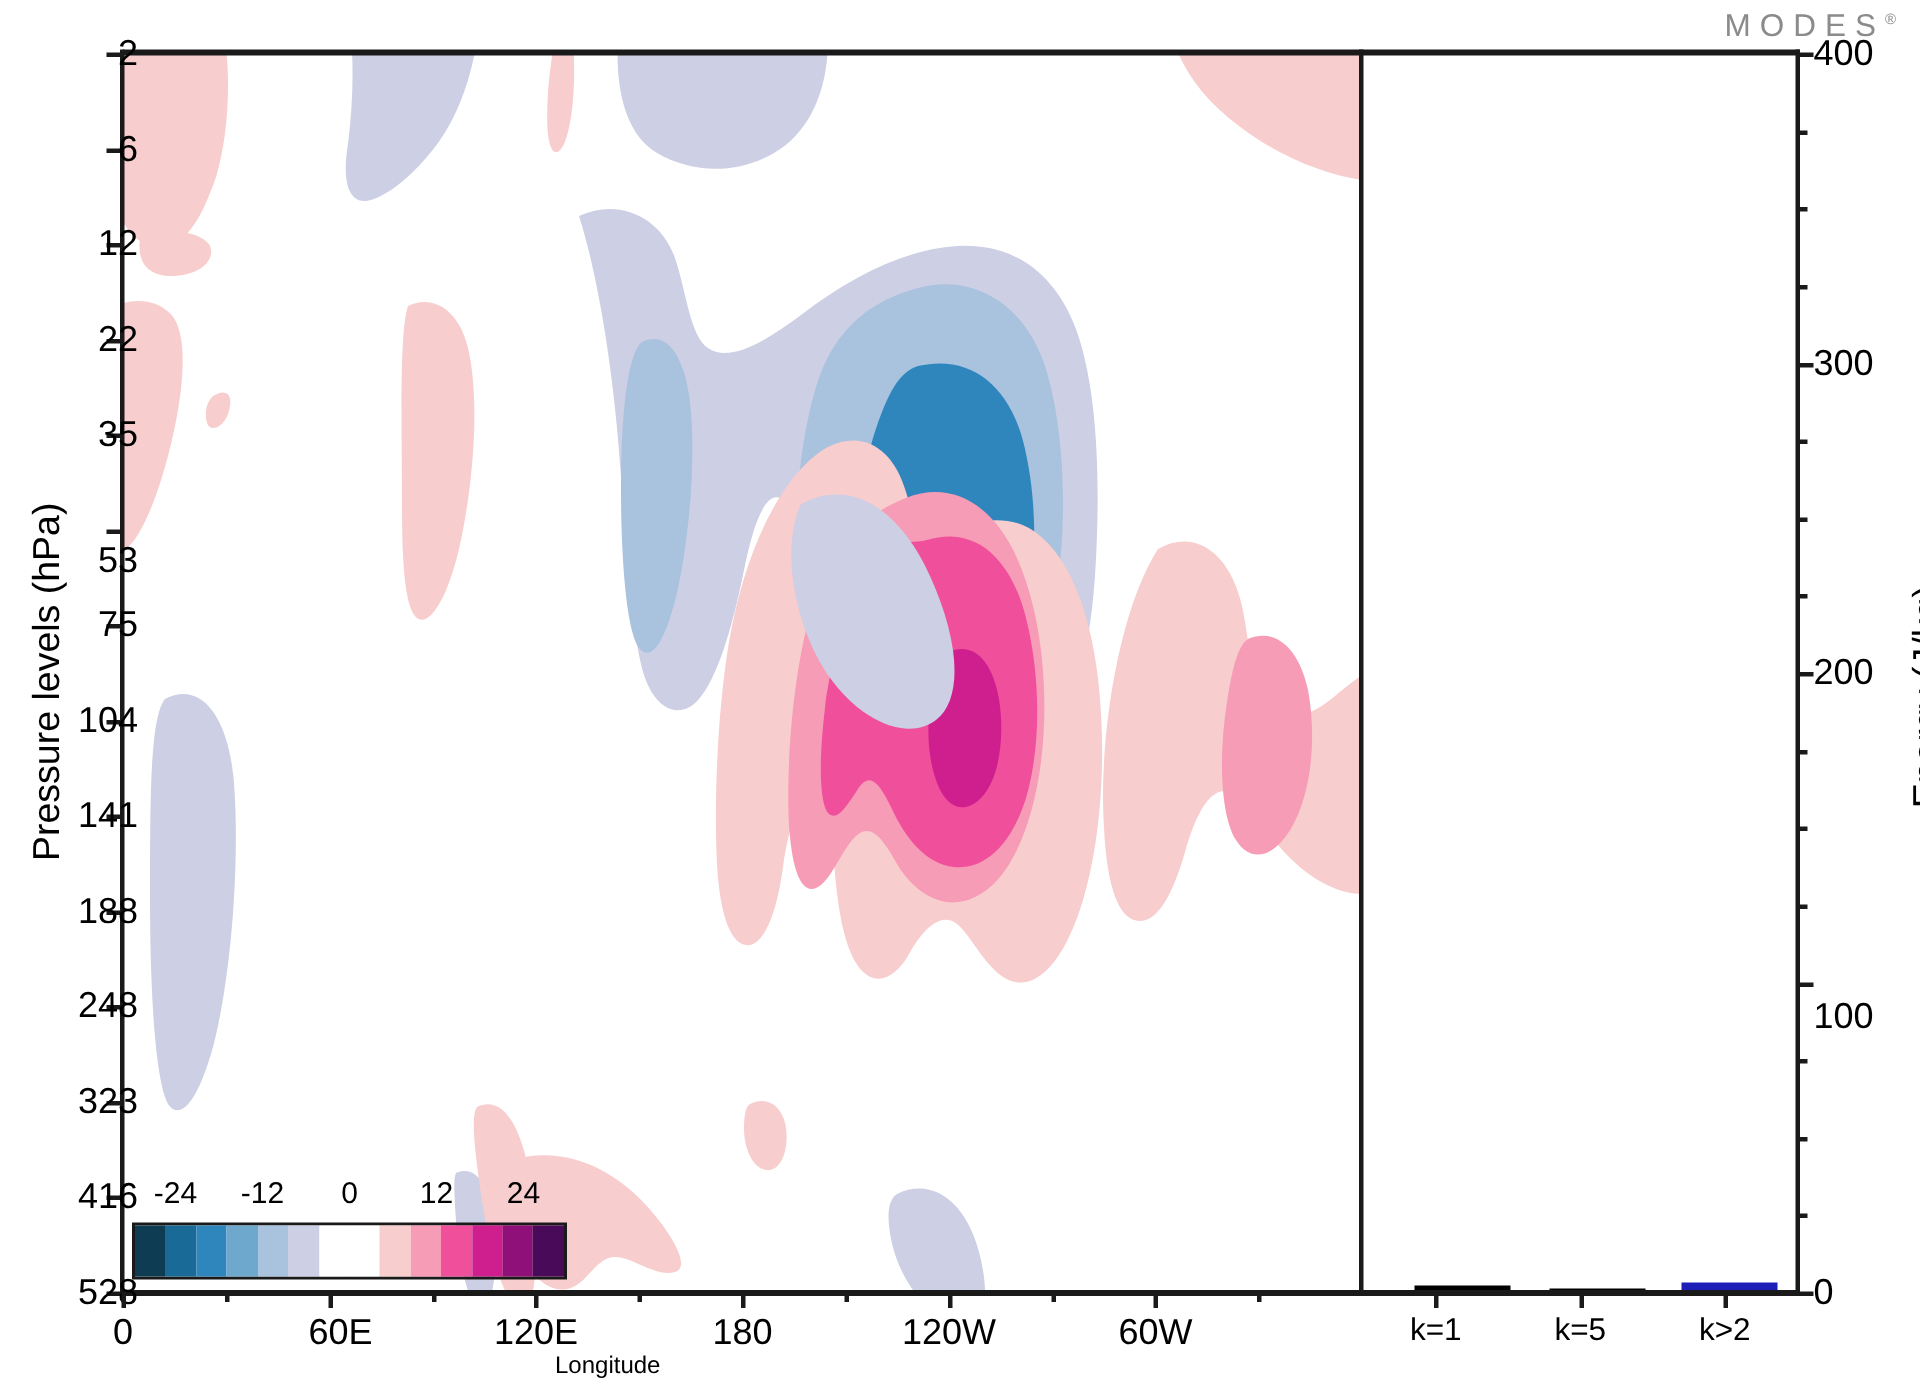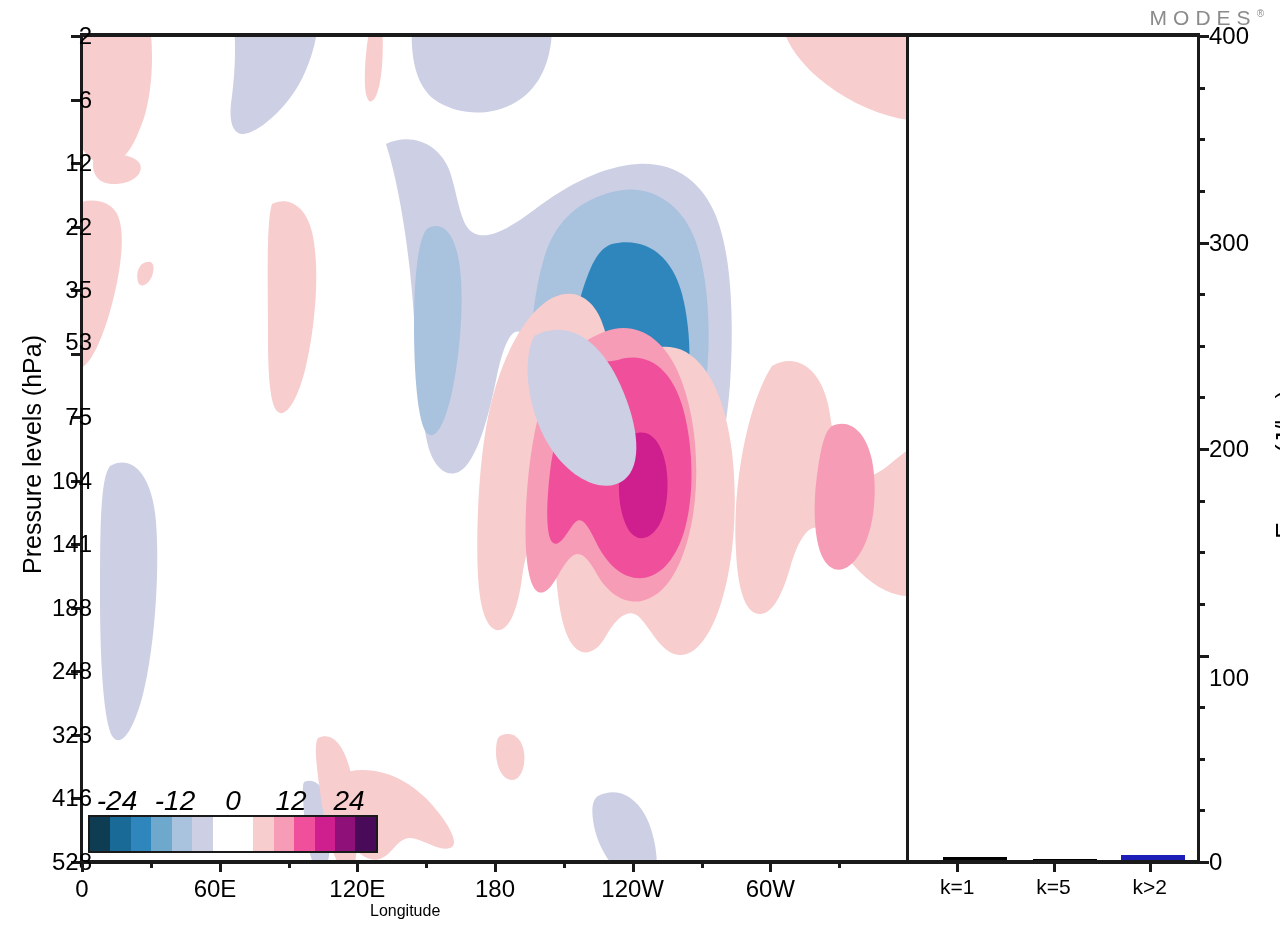--- a/index.html
+++ b/index.html
@@ -40,21 +40,21 @@
   .ytitle{position:absolute;left:-158px;top:440px;width:380px;text-align:center;
           font-size:25px;transform:rotate(-90deg);white-space:nowrap;}
   .ytitleR{position:absolute;left:1115px;top:450px;width:340px;text-align:center;
            font-size:25px;transform:rotate(-90deg);white-space:nowrap;}
   .xtitle{position:absolute;left:370px;top:902px;font-size:16px;white-space:nowrap;}
 
   
   #cbar{position:absolute;left:88px;top:815px;width:290px;height:38px;
         border:2px solid #1a1a1a;display:flex;box-sizing:border-box;z-index:40;}
   #cbar div{flex:1 1 0;height:100%;}
-  .cbtick{position:absolute;top:785px;font-size:28px;transform:translateX(-50%);z-index:41;white-space:nowrap;font-style:italic;}
+  .cbtick{position:absolute;top:785px;font-size:20px;transform:translateX(-50%);z-index:41;white-space:nowrap;}
 
   
   .ebar{position:absolute;bottom:0;}
 
   svg{display:block;}
 </style>
 </head>
 <body>
 
 <div id="stage">
@@ -198,21 +198,21 @@
       <div class="ylab" style="top: 36px;">2</div>
       <div class="tick tl" style="top: 98.5385px;"></div>
       <div class="ylab" style="top: 99.5385px;">6</div>
       <div class="tick tl" style="top: 162.077px;"></div>
       <div class="ylab" style="top: 163.077px;">12</div>
       <div class="tick tl" style="top: 225.615px;"></div>
       <div class="ylab" style="top: 226.615px;">22</div>
       <div class="tick tl" style="top: 289.154px;"></div>
       <div class="ylab" style="top: 290.154px;">35</div>
       <div class="tick tl" style="top: 352.692px;"></div>
-      <div class="ylab" style="top: 342px; margin-left: 40px;">53</div>
+      <div class="ylab" style="top: 374px; margin-left: 40px;">53</div>
       <div class="tick tl" style="top: 416.231px;"></div>
       <div class="ylab" style="top: 417.231px;">75</div>
       <div class="tick tl" style="top: 479.769px;"></div>
       <div class="ylab" style="top: 480.769px;">104</div>
       <div class="tick tl" style="top: 543.308px;"></div>
       <div class="ylab" style="top: 544.308px; margin-left: 40px;">141</div>
       <div class="tick tl" style="top: 606.846px;"></div>
       <div class="ylab" style="top: 607.846px;">188</div>
       <div class="tick tl" style="top: 670.385px;"></div>
       <div class="ylab" style="top: 671.385px;">248</div>
@@ -240,21 +240,21 @@
       <div class="tick trm" style="top: 499.625px;"></div>
       <div class="tick trm" style="top: 396.375px;"></div>
       <div class="tick trm" style="top: 344.75px;"></div>
       <div class="tick trm" style="top: 293.125px;"></div>
       <div class="tick trm" style="top: 189.875px;"></div>
       <div class="tick trm" style="top: 138.25px;"></div>
       <div class="tick trm" style="top: 86.625px;"></div>
       <div class="tick tb" style="left: 81px;"></div>
       <div class="xlab" style="left: 82px;">0</div>
       <div class="tick tb" style="left: 218.667px;"></div>
-      <div class="xlab" style="left: 215px;">60E</div>
+      <div class="xlab" style="left: 227px;">60E</div>
       <div class="tick tb" style="left: 356.333px;"></div>
       <div class="xlab" style="left: 357.333px;">120E</div>
       <div class="tick tb" style="left: 494px;"></div>
       <div class="xlab" style="left: 495px;">180</div>
       <div class="tick tb" style="left: 631.667px;"></div>
       <div class="xlab" style="left: 632.667px;">120W</div>
       <div class="tick tb" style="left: 769.333px;"></div>
       <div class="xlab" style="left: 770.333px;">60W</div>
       <div class="tick tbm" style="left: 149.833px;"></div>
       <div class="tick tbm" style="left: 287.5px;"></div>

